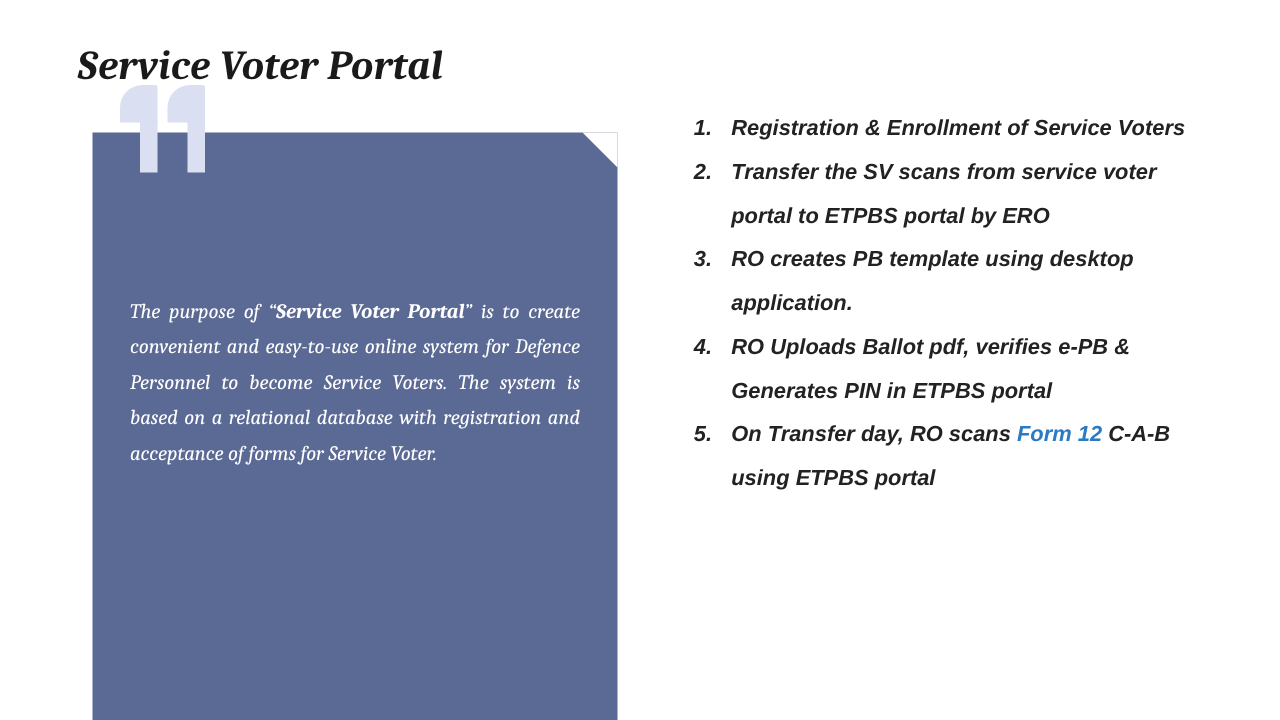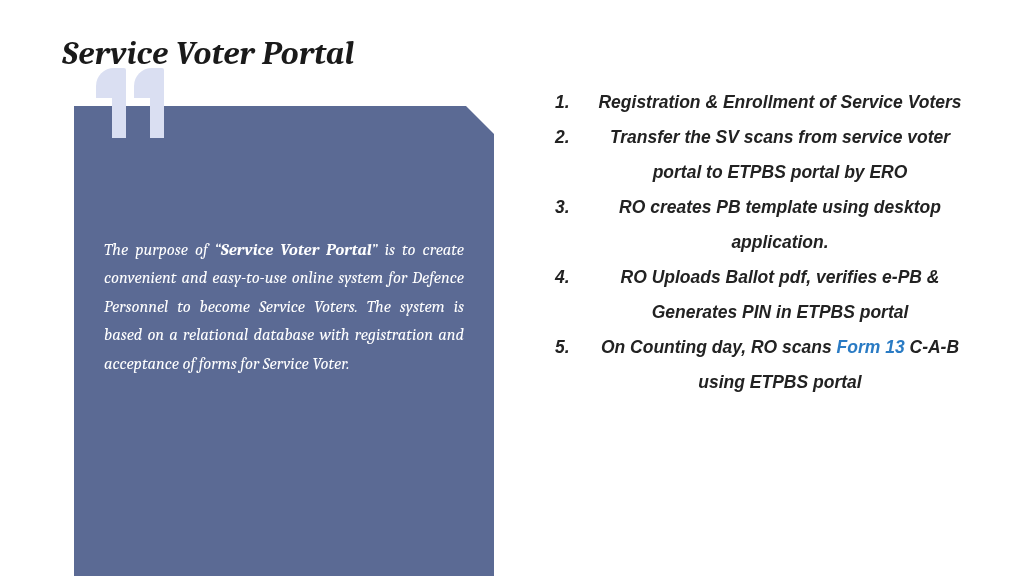--- a/index.html
+++ b/index.html
@@ -94,21 +94,21 @@
     display: flex;
     font-size: 17.5px;
     font-weight: 700;
     line-height: 2.0;
     margin-bottom: 0;
   }
   .list-num {
     width: 30px;
     flex: 0 0 30px;
   }
-  .list-txt { flex: 1; text-align: center; }
+  .list-txt { flex: 1; }
   .link { color: #2a7bc4; }
 </style>
 </head>
 <body>
 
 <div class="title">Service Voter Portal</div>
 
 <div class="quote-mark">
     <span></span>
     <span></span>
@@ -134,16 +134,16 @@
     <div class="list-num">3.</div>
     <div class="list-txt">RO creates PB template using desktop application.</div>
   </div>
   <div class="list-item">
     <div class="list-num">4.</div>
     <div class="list-txt">RO Uploads Ballot pdf, verifies e-PB &amp; Generates PIN in ETPBS portal</div>
   </div>
   <div class="list-item">
     <div class="list-num">5.</div>
     <div class="list-txt">
-      <span>On Counting day, RO scans </span><span class="link">Form 13</span><span> C-A-B using ETPBS portal</span>
+      <span>On Transfer day, RO scans </span><span class="link">Form 12</span><span> C-A-B using ETPBS portal</span>
     </div>
   </div>
 </div>
 
 </body></html>

